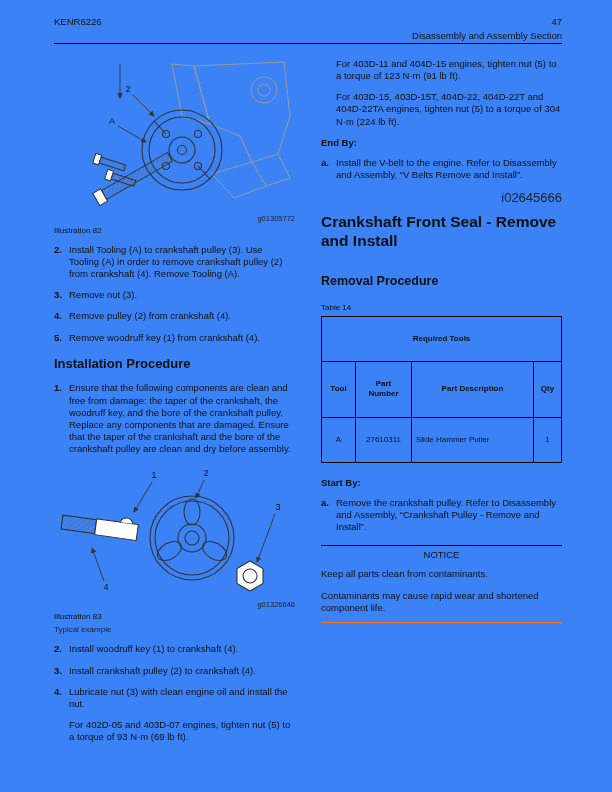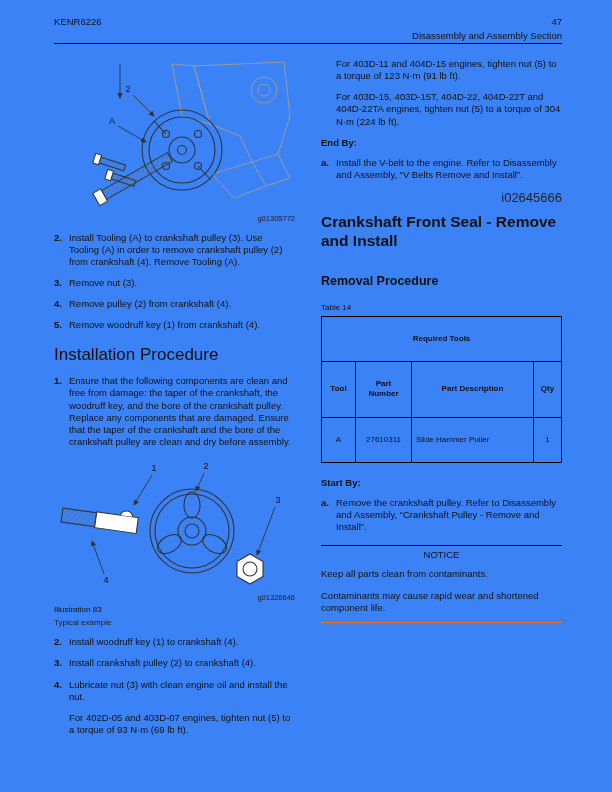--- a/index.html
+++ b/index.html
@@ -20,21 +20,21 @@
   .fig-img { display:block; width:241px; }
   .fig-gnum { font-size:7.5px; text-align:right; color:#222; margin-top:1px; }
   .fig-label { font-size:8px; margin-top:2px; }
   .fig-sub { font-size:8px; margin-top:3px; color:#222; }
 
   .step { display:flex; margin-bottom:9px; }
   .step-num { font-weight:bold; width:15px; flex:none; }
   .step-body { flex:1; }
   .sub-para { margin:0 0 9px 15px; }
 
-  .h-proc { font-size:17px; font-weight:normal; margin:12px 0 10px; }
+  .h-proc { font-size:13px; font-weight:bold; margin:12px 0 10px; }
   .h-main { font-size:15.5px; font-weight:bold; line-height:1.22; margin:2px 0 6px; }
   .h-sub  { font-size:12.5px; font-weight:bold; margin:22px 0 14px; }
   .doc-id { font-size:13px; text-align:right; margin:4px 0 6px; color:#222; }
 
   .lead-label { font-weight:bold; margin:4px 0 8px; }
   .letter-item { display:flex; margin-bottom:9px; }
   .letter-num { font-weight:bold; width:15px; flex:none; }
 
   .tbl-label { font-size:8px; margin:2px 0 3px; }
   table.req { width:100%; border-collapse:collapse; font-size:8px; margin-bottom:14px; }
@@ -116,20 +116,21 @@
             <rect x="-6" y="-5" width="6" height="10" fill="#fff"></rect>
           </g>
 
           <line x1="66" y1="6" x2="66" y2="40" stroke="#333" stroke-width="0.9" marker-end="url(#arr1)"></line>
           <text x="74" y="34" font-size="9" fill="#111" text-anchor="middle">2</text>
           <line x1="79" y1="37" x2="100" y2="58" stroke="#333" stroke-width="0.9" marker-end="url(#arr1)"></line>
           <text x="58" y="66" font-size="9" fill="#111" text-anchor="middle">A</text>
           <line x1="64" y1="68" x2="92" y2="84" stroke="#333" stroke-width="0.9" marker-end="url(#arr1)"></line>
         </svg>
         <div class="fig-gnum">g01305772</div>
+        <div class="fig-label">Illustration 82</div>
       </figure>
 
       <div class="step">
         <span class="step-num">2.</span>
         <span class="step-body">Install Tooling (A) to crankshaft pulley (3). Use Tooling (A) in order to remove crankshaft pulley (2) from crankshaft (4). Remove Tooling (A).</span>
       </div>
       <div class="step">
         <span class="step-num">3.</span>
         <span class="step-body">Remove nut (3).</span>
       </div>

